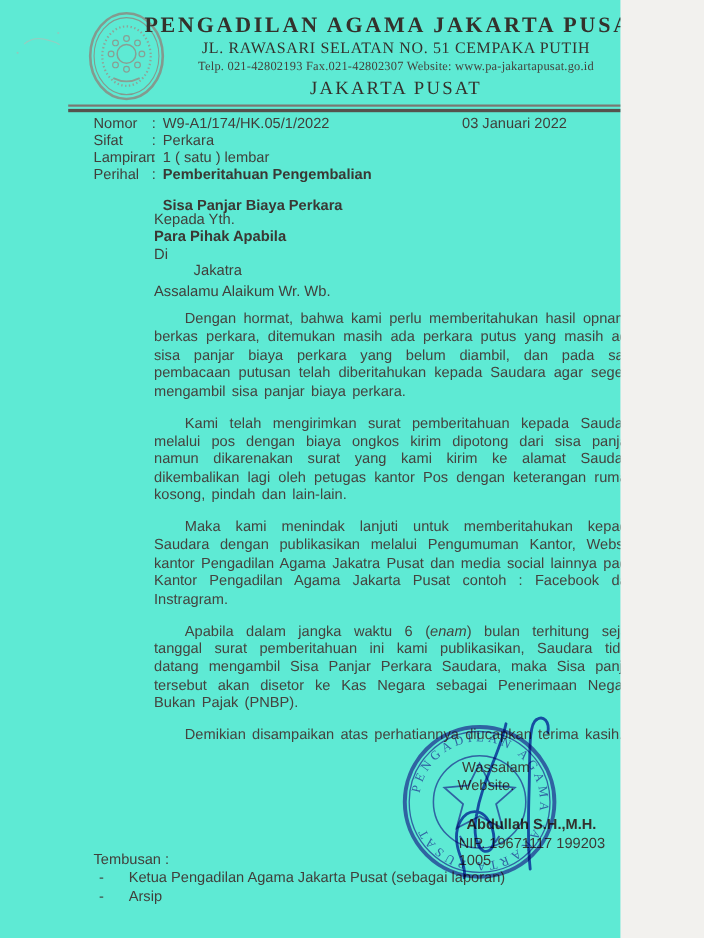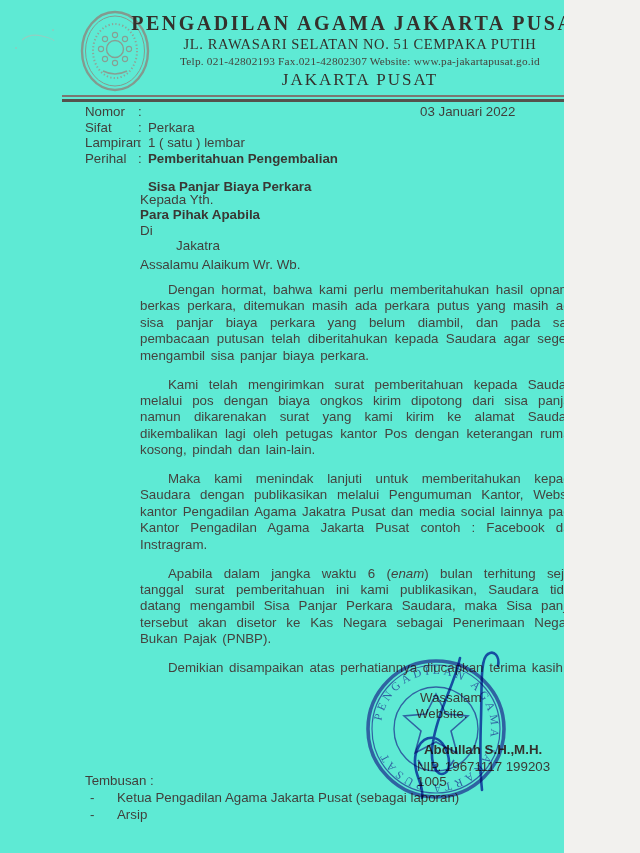--- a/index.html
+++ b/index.html
@@ -93,20 +93,21 @@
     <div class="lh-contact">Telp. 021-42802193  Fax.021-42802307  Website: www.pa-jakartapusat.go.id</div>
     <div class="lh-city">JAKARTA PUSAT</div>
   </div>
   <div class="rule rule-thin"></div>
   <div class="rule rule-thick"></div>
 
   <div class="meta">
     <div class="meta-row">
       <span class="meta-label">Nomor</span>
       <span class="meta-colon">:</span>
+      <span>W9-A1/174/HK.05/1/2022</span>
     </div>
     <div class="meta-row">
       <span class="meta-label">Sifat</span>
       <span class="meta-colon">:</span>
       <span>Perkara</span>
     </div>
     <div class="meta-row">
       <span class="meta-label">Lampiran</span>
       <span class="meta-colon">:</span>
       <span>1 ( satu ) lembar</span>

